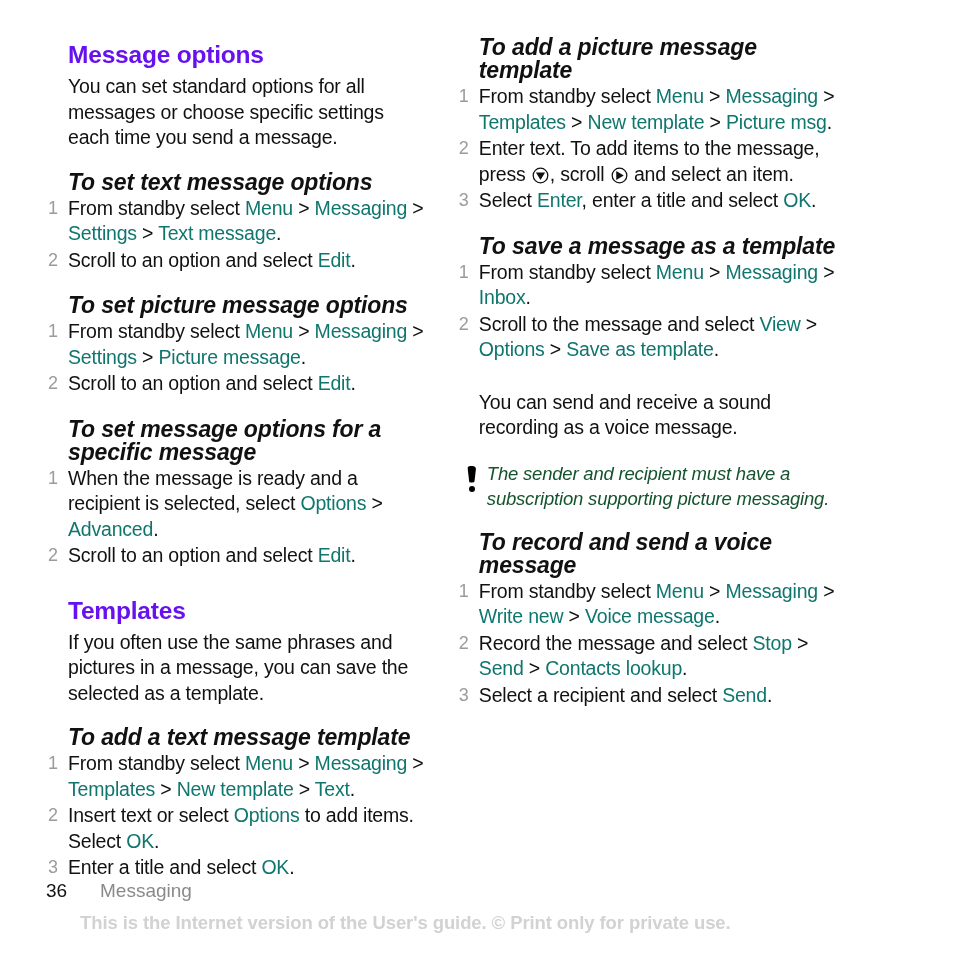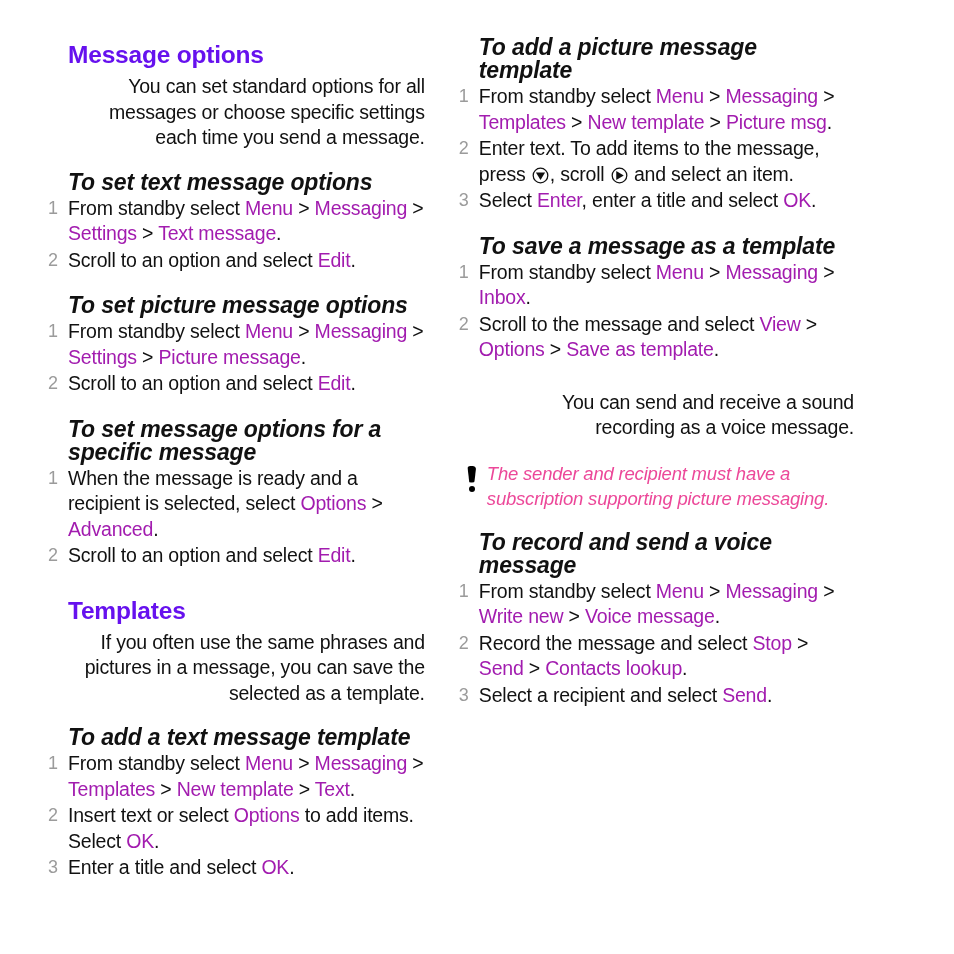--- a/index.html
+++ b/index.html
@@ -66,21 +66,20 @@
     letter-spacing: -0.15px;
   }
 
   p.body-text {
     font-size: 19.5px;
     line-height: 25.5px;
     margin: 0;
     padding: 0 0 0 22px;
     color: #111111;
     letter-spacing: -0.2px;
-    text-align: right;
   }
   .gap-md { height: 20px; }
   .gap-lg { height: 26px; }
 
   
   ol.steps {
     list-style: none;
     margin: 0;
     padding: 0;
   }
@@ -100,42 +99,42 @@
     line-height: 25.5px;
     text-align: left;
     padding-left: 2px;
     box-sizing: border-box;
   }
   ol.steps > li .step-body {
     flex: 1 1 auto;
     color: #111111;
   }
 
-  .lnk { color: #a21caf; }
+  .lnk { color: #0f766e; }
 
   
   .note {
     display: flex;
     align-items: flex-start;
     padding: 0;
     margin: 0;
   }
   .note .note-icon {
     width: 30px;
     flex: 0 0 30px;
     display: flex;
     justify-content: center;
     padding-top: 5px;
   }
   .note .note-text {
     flex: 1 1 auto;
     font-size: 18.5px;
     line-height: 25px;
     font-style: italic;
-    color: #ec4899;
+    color: #14532d;
     letter-spacing: -0.2px;
   }
 
   .bang {
     display: block;
     width: 9px;
     position: relative;
     height: 26px;
   }
   .bang .bang-stem {
@@ -353,14 +352,21 @@
           </li>
           <li>
             <span class="num">3</span>
             <span class="step-body"><span>Select a recipient and select </span><span class="lnk">Send</span><span>.</span></span>
           </li>
         </ol>
 
     </div>
   </div>
 
+  <div class="footer">
+    <div class="footer-line1">
+      <span class="footer-page">36</span>
+      <span class="footer-chapter">Messaging</span>
+    </div>
+    <div class="footer-line2">This is the Internet version of the User's guide. © Print only for private use.</div>
+  </div>
 
 </div>
 
 </body></html>

